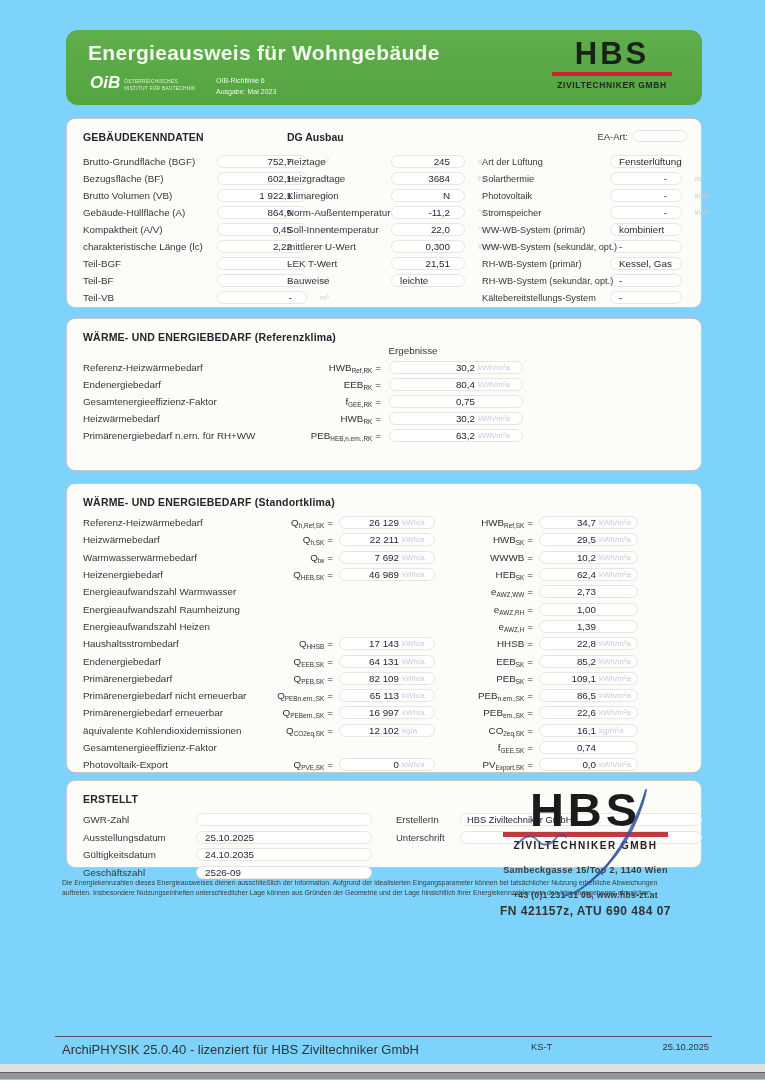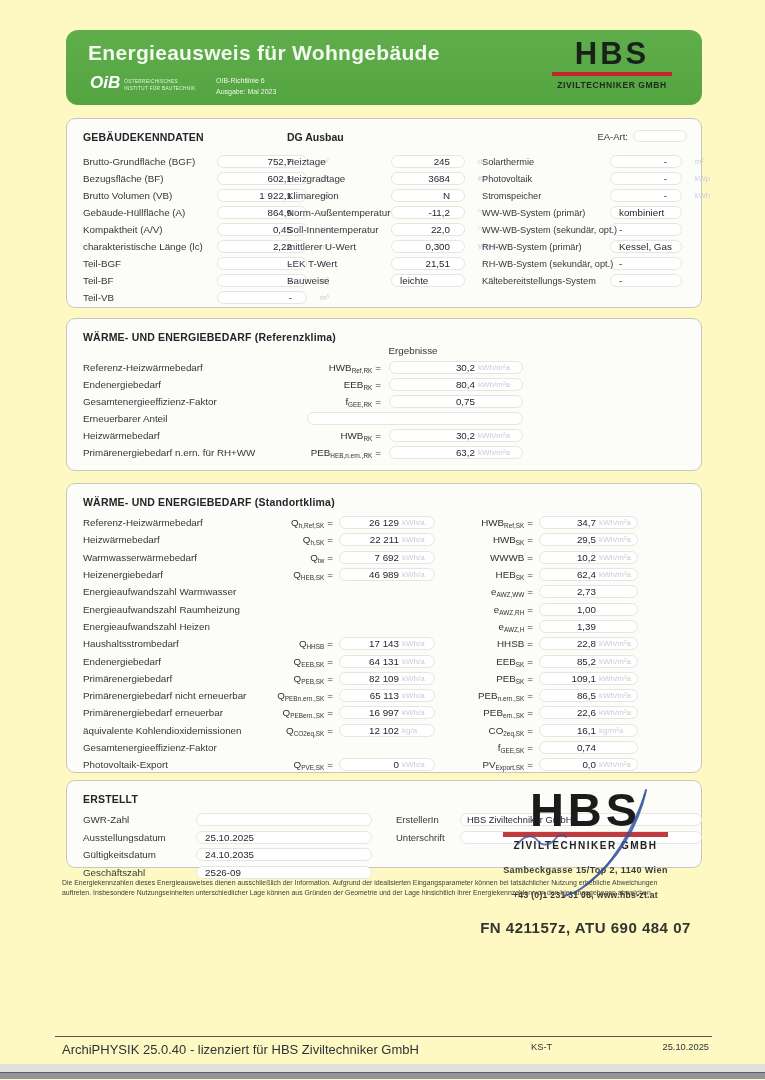--- a/index.html
+++ b/index.html
@@ -1,18 +1,18 @@
 <!DOCTYPE html>
 <html><head>
 <meta charset="utf-8">
 <title>Energieausweis</title>
 <style>
   * { margin:0; padding:0; box-sizing:border-box; }
   body { background:#ffffff; font-family:"Liberation Sans", sans-serif; }
-  .page { position:relative; width:765px; height:1080px; background:#fef9c3; overflow:hidden; color:#2b3034; }
+  .page { position:relative; width:765px; height:1080px; background:#7dd3fc; overflow:hidden; color:#2b3034; }
 
   
   .banner { position:absolute; left:66px; top:30px; width:636px; height:75px;
             background:linear-gradient(#5fae4b,#54a441); border-radius:12px; }
   .banner-title { position:absolute; left:22px; top:11px; font-size:21px; font-weight:bold;
                   color:#f2f9ee; letter-spacing:.3px; }
   .oib { position:absolute; left:24px; top:44px; display:flex; align-items:flex-start; gap:4px; }
   .oib-mark { font-size:17px; font-weight:bold; font-style:italic; color:#ffffff; line-height:1; }
   .oib-caption { font-size:4.6px; color:#e8f4e2; letter-spacing:.4px; line-height:1.5; padding-top:5px; text-transform:uppercase; }
   .richtlinie { position:absolute; left:150px; top:45px; font-size:7px; color:#eef7ea; line-height:1.6; }
@@ -87,21 +87,21 @@
   .s4-right .kv-label { font-size:9.5px; }
   .s4-right .kv-box { justify-content:flex-start; padding-right:10px; padding-left:6px; font-size:9.3px; }
 
   
   .stamp { position:absolute; left:468px; top:788px; width:235px; text-align:center; z-index:5; color:#252525; }
   .stamp-word { font-size:47px; font-weight:bold; letter-spacing:4px; color:#1b1b1b; line-height:.92; }
   .stamp-bar { width:165px; height:5px; background:#c03a40; margin:1px auto 3px auto; }
   .stamp-zt { font-size:10px; font-weight:bold; letter-spacing:1.5px; color:#222; }
   .stamp-addr { margin-top:14px; font-size:9px; font-weight:bold; letter-spacing:.4px; color:#3a3a3a; }
   .stamp-phone { margin-top:15px; font-size:8.6px; font-weight:bold; letter-spacing:.3px; color:#3a3a3a; }
-  .stamp-fn { margin-top:19px; font-size:15px; font-weight:bold; letter-spacing:.5px; color:#333; }
+  .stamp-fn { margin-top:4px; font-size:12px; font-weight:bold; letter-spacing:.5px; color:#333; }
   .signature { position:absolute; left:458px; top:780px; z-index:6; }
 
   
   .disclaimer { position:absolute; left:62px; top:878px; width:612px; font-size:6.9px;
                 line-height:1.4; color:#3c3c3c; }
   .footer-line { position:absolute; left:55px; top:1036px; width:657px; border-top:1.5px solid #55555a; }
   .footer-left { position:absolute; left:62px; top:1042px; font-size:13px; color:#2e3338; }
   .footer-code { position:absolute; left:531px; top:1042px; font-size:9.3px; color:#2e3338; }
   .footer-date { position:absolute; right:56px; top:1042px; font-size:9.3px; color:#2e3338; }
   .scan-strip { position:absolute; left:0; top:1064px; width:100%; height:8px; background:#e0e0dd; }
@@ -272,20 +272,27 @@
 
   <div class="kv-row">
     <span class="kv-label">Bauweise</span>
     <span class="kv-box left">
       <span>leichte</span>
     </span>
     <span class="kv-unit"></span>
   </div>
 </div>
     <div class="colC">
+  <div class="kv-row">
+    <span class="kv-label">Art der Lüftung</span>
+    <span class="kv-box left">
+      <span>Fensterlüftung</span>
+    </span>
+    <span class="kv-unit"></span>
+  </div>
 
   <div class="kv-row">
     <span class="kv-label">Solarthermie</span>
     <span class="kv-box">
       <span>-</span>
     </span>
     <span class="kv-unit">m²</span>
   </div>
 
   <div class="kv-row">
@@ -370,28 +377,20 @@
 
   <div class="kv-row">
     <span class="kv-label">Gesamtenergieeffizienz-Faktor</span>
     <span class="formula"><span>f</span><span class="sub">GEE,RK</span><span class="f-eq">=</span></span>
     <span class="kv-box">
       <span class="num">0,75</span>
       <span class="unit-in"></span>
     </span>
   </div>
 
-  <div class="kv-row">
-    <span class="kv-label">Erneuerbarer Anteil</span>
-    <span class="formula" style="visibility: hidden;"><span></span><span class="sub"></span><span class="f-eq">=</span></span>
-    <span class="kv-box wide">
-      <span class="num"></span>
-      <span class="unit-in"></span>
-    </span>
-  </div>
 
   <div class="kv-row">
     <span class="kv-label">Heizwärmebedarf</span>
     <span class="formula"><span>HWB</span><span class="sub">RK</span><span class="f-eq">=</span></span>
     <span class="kv-box">
       <span class="num">30,2</span>
       <span class="unit-in">kWh/m²a</span>
     </span>
   </div>
 

